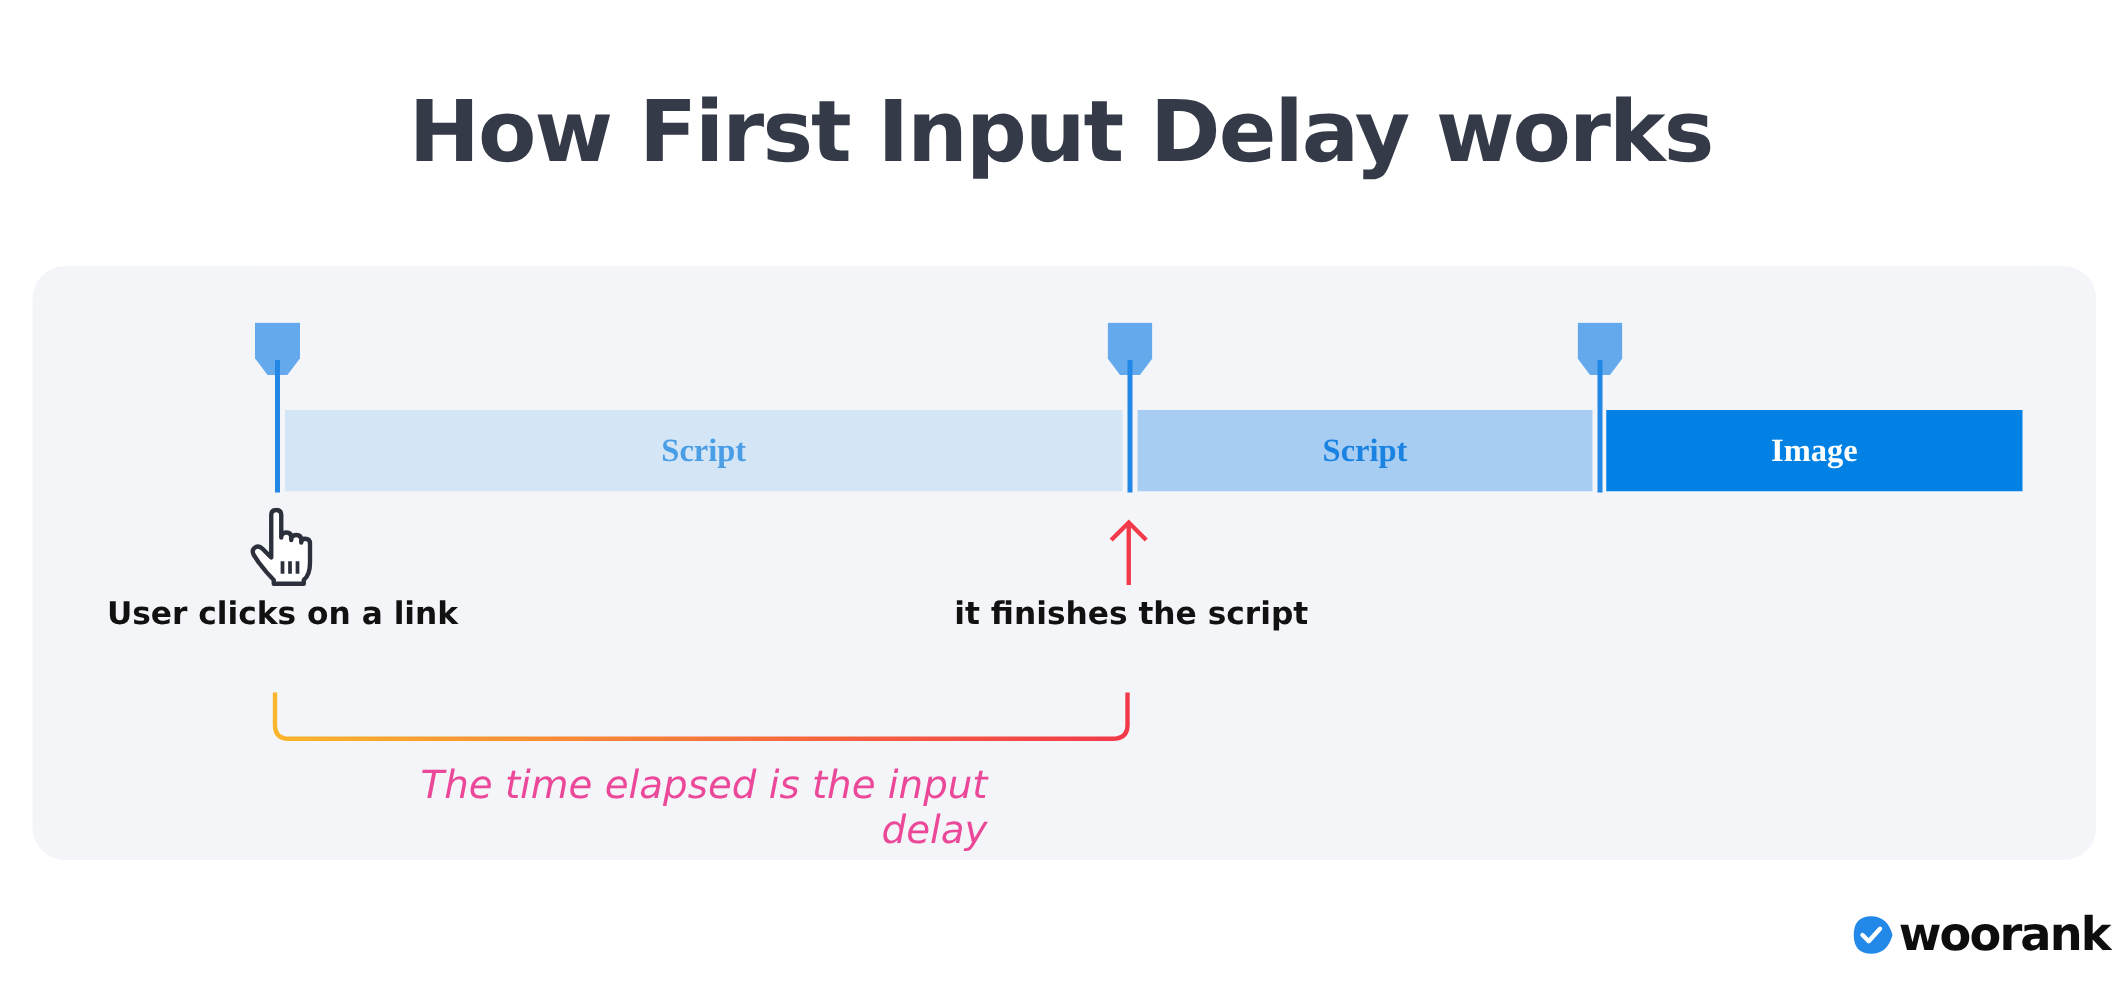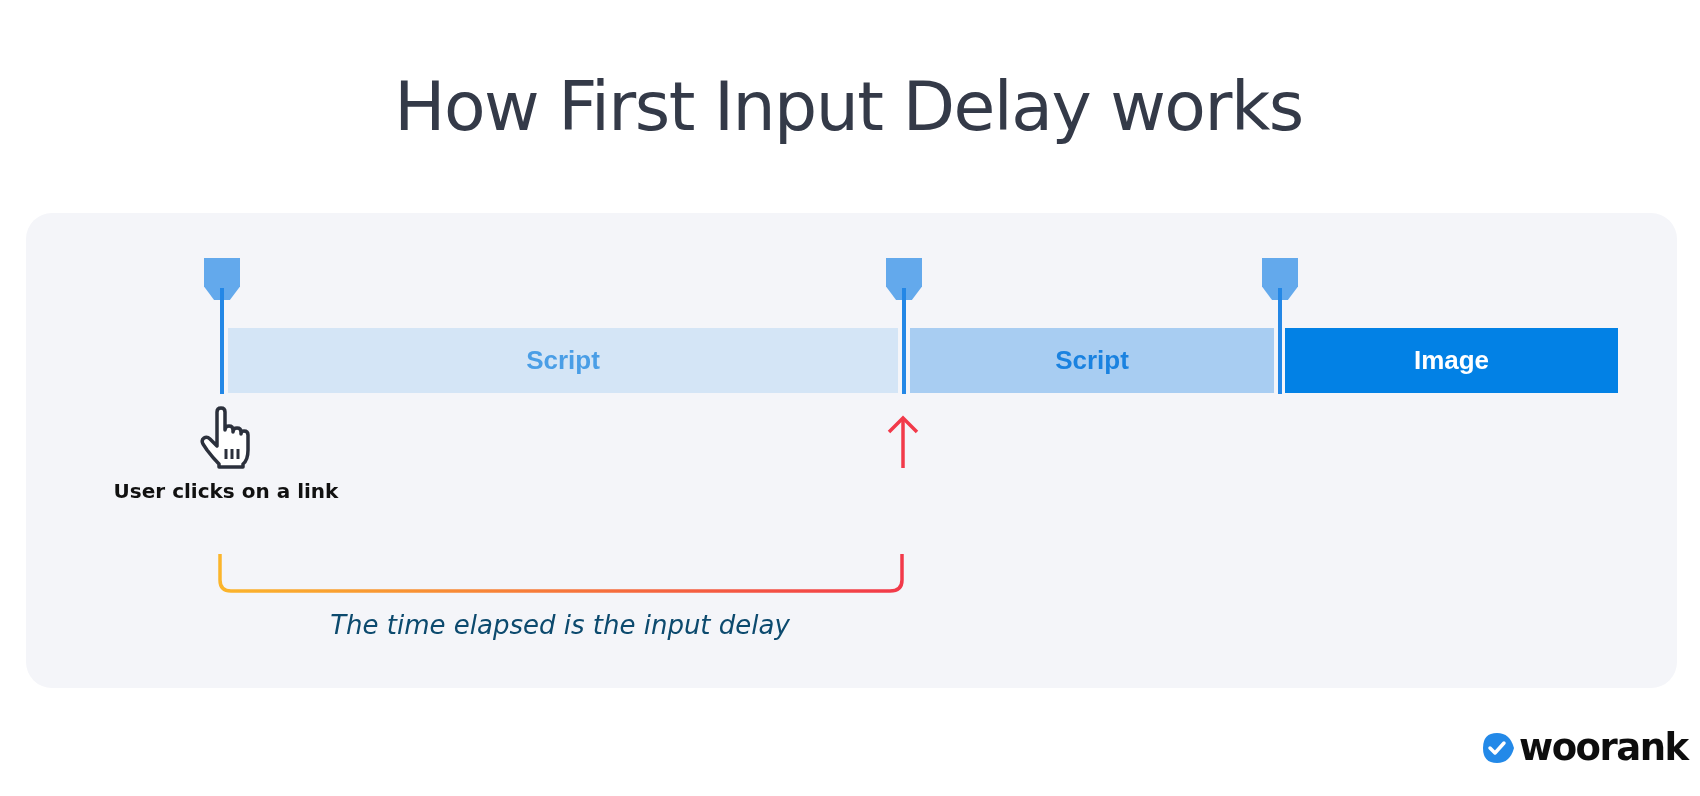--- a/index.html
+++ b/index.html
@@ -1,33 +1,33 @@
 <!DOCTYPE html>
 <html><head>
   <meta charset="utf-8">
   <style>
     * { box-sizing: border-box; margin: 0; padding: 0; }
     html, body { width: 1700px; height: 796px; background: #ffffff; overflow: hidden; }
     body { position: relative; font-family: "DejaVu Sans", "Liberation Sans", sans-serif; }
 
     .title {
       position: absolute; left: 0; top: 62px; width: 1685px; text-align: center;
-      font-family: "DejaVu Sans", sans-serif; font-weight: normal; font-size: 68px;
+      font-family: "DejaVu Sans", sans-serif; font-weight: bold; font-size: 68px;
       color: #343a48; letter-spacing: -1.5px; line-height: 90px; padding-left: 12px;
     }
 
     .panel {
       position: absolute; left: 26px; top: 213px; width: 1651px; height: 475px;
       background: #f4f5f9; border-radius: 26px;
     }
 
     .bar {
       position: absolute; top: 328px; height: 65px;
       display: flex; align-items: center; justify-content: center;
-      font-family: Liberation Sans, sans-serif; font-size: 26px; font-weight: 600;
+      font-family: Liberation Serif, serif; font-size: 26px; font-weight: 600;
     }
     .bar-script1 { left: 228px; width: 670px; background: #d4e5f6; color: #4a9ee6; }
     .bar-script2 { left: 910px; width: 364px; background: #a8cdf2; color: #1a82e0; }
     .bar-image   { left: 1285px; width: 333px; background: #0281e5; color: #ffffff; }
 
     .marker { position: absolute; top: 258px; width: 36px; height: 136px; }
     .marker .flag {
       position: absolute; left: 0; top: 0; width: 36px; height: 42px;
       background: #63a9ec;
       clip-path: polygon(0 0, 100% 0, 100% 68%, 72% 100%, 28% 100%, 0 68%);
@@ -37,32 +37,32 @@
       background: #2387e6;
     }
     .marker-1 { left: 204px; }
     .marker-2 { left: 886px; }
     .marker-3 { left: 1262px; }
 
     .hand { position: absolute; left: 199px; top: 406px; width: 56px; height: 64px; }
     .arrow { position: absolute; left: 885px; top: 414px; width: 36px; height: 56px; }
 
     .caption {
-      position: absolute; text-align: center; font-size: 20px; line-height: 34px; color: #111111;
+      position: absolute; text-align: center; font-size: 25px; line-height: 34px; color: #111111;
       font-family: "DejaVu Sans", sans-serif;
     }
     .caption b { font-weight: bold; }
     .caption-left { left: 76px; top: 474px; width: 300px; }
     .caption-right { left: 740px; top: 474px; width: 330px; }
 
     .bracket { position: absolute; left: 216px; top: 550px; width: 690px; height: 48px; }
 
     .delay-label {
-      position: absolute; left: 330px; top: 610px; width: 460px; text-align: center;
-      font-style: italic; font-size: 26px; color: #0c4a6e; font-family: "DejaVu Sans", sans-serif;
+      position: absolute; left: 330px; top: 610px; width: 460px; text-align: right;
+      font-style: italic; font-size: 31px; color: #ec4899; font-family: "DejaVu Sans", sans-serif;
     }
 
     .logo { position: absolute; left: 1480px; top: 728px; height: 40px; display: flex; align-items: center; }
     .logo-mark { width: 36px; height: 34px; }
     .logo-text {
       margin-left: 3px; font-family: "DejaVu Sans", sans-serif; font-weight: bold;
       font-size: 37px; color: #0d0d0d; letter-spacing: -1.5px; line-height: 40px;
     }
   </style>
 </head>
@@ -104,20 +104,21 @@
 
 <svg class="arrow" viewBox="0 0 36 56">
   <line x1="18" y1="4" x2="18" y2="54" stroke="#f23a4a" stroke-width="3.5"></line>
   <polyline points="4,18 18,4 32,18" fill="none" stroke="#f23a4a" stroke-width="3.5" stroke-linejoin="miter"></polyline>
 </svg>
 
 <div class="caption caption-left">
   <div><b>User clicks on a link</b></div>
 </div>
 <div class="caption caption-right">
+  <div><b>it finishes the script</b></div>
 </div>
 
 <svg class="bracket" viewBox="0 0 690 48">
   <defs>
     <linearGradient id="bracketGrad" x1="0" y1="0" x2="1" y2="0">
       <stop offset="0" stop-color="#fbb52c"></stop>
       <stop offset="1" stop-color="#f2394a"></stop>
     </linearGradient>
   </defs>
   <path d="M4 4 L4 30 Q4 41 15 41 L674 41 Q686 41 686 30 L686 4" fill="none" stroke="url(#bracketGrad)" stroke-width="3.5" stroke-linecap="butt"></path>

